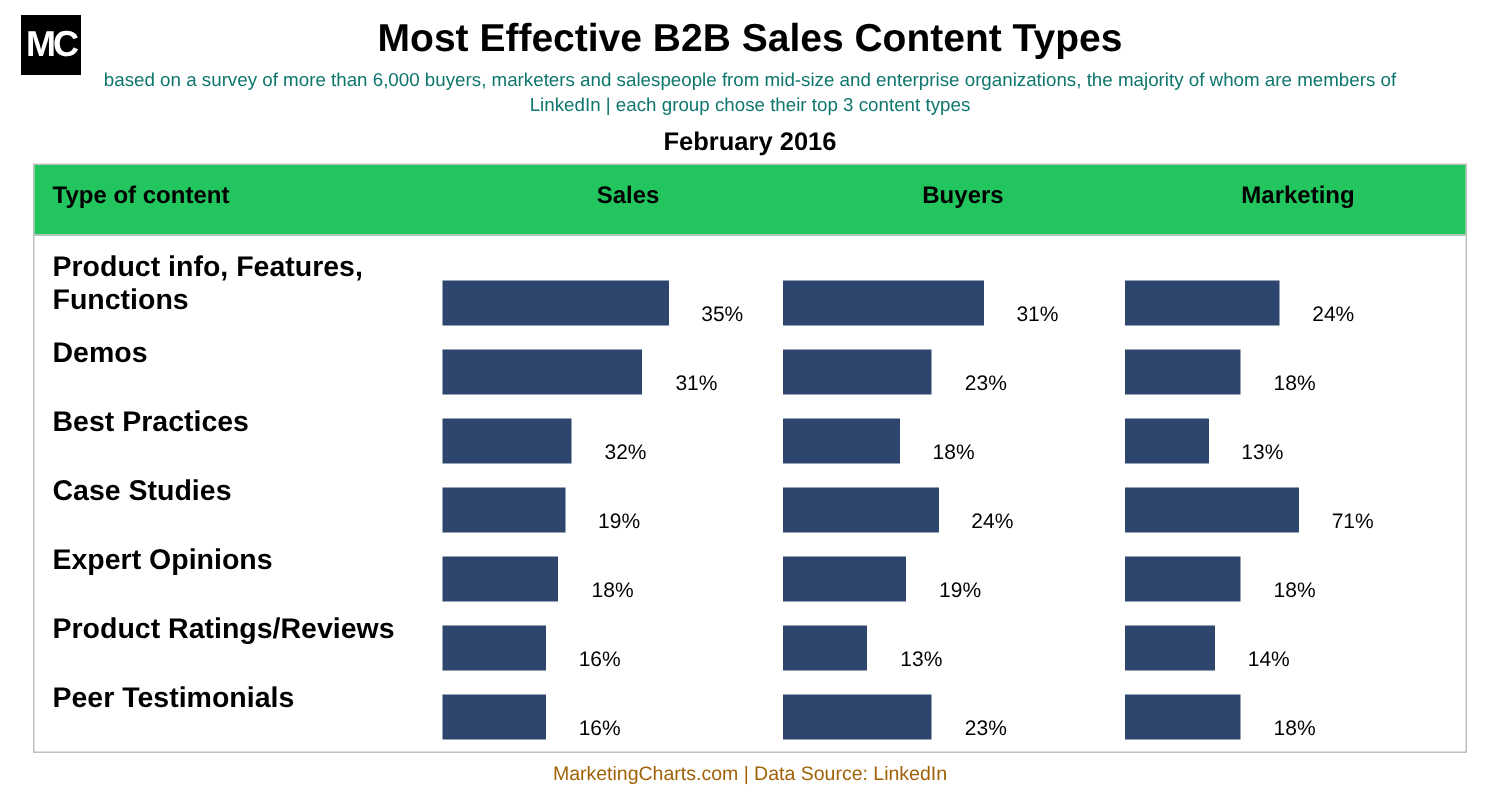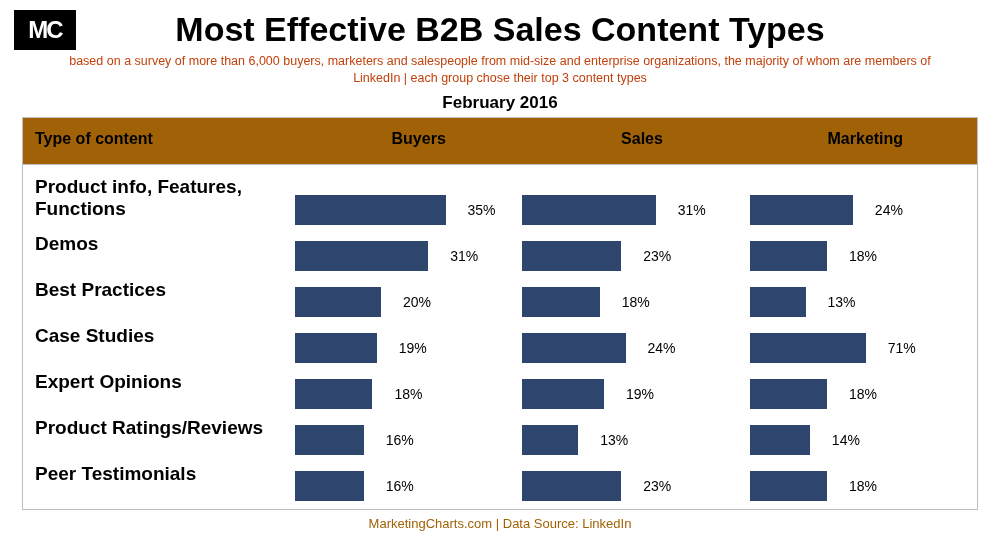--- a/index.html
+++ b/index.html
@@ -9,61 +9,61 @@
     height: 536px;
     background: #ffffff;
     font-family: Arial, Helvetica, sans-serif;
     color: #000;
     overflow: hidden;
   }
   .logo {
     position: absolute;
     top: 10px;
     left: 14px;
-    width: 62px;
+    width: 40px;
     height: 40px;
     background: #000;
     color: #fff;
     font-weight: 900;
     font-size: 24px;
     line-height: 40px;
     text-align: center;
     letter-spacing: -2px;
     font-family: Arial, sans-serif;
   }
   .title-block {
     text-align: center;
     padding-top: 10px;
   }
   .title {
-    font-size: 34px;
+    font-size: 26px;
     font-weight: 700;
     margin: 0;
   }
   .subtitle {
     font-size: 12.5px;
-    color: #c2410c;
+    color: #0f766e;
     margin: 4px auto 0;
     max-width: 880px;
     line-height: 1.35;
   }
   .date {
     font-size: 17px;
     font-weight: 700;
     margin: 6px 0 4px;
     text-align: center;
   }
   .chart-wrap {
     margin: 0 22px 0 22px;
     border: 1px solid #bfbfbf;
   }
   .header-row {
     display: flex;
     align-items: stretch;
-    background: #a16207;
+    background: #22c55e;
     border-bottom: 1px solid #bfbfbf;
     height: 46px;
   }
   .col-label {
     flex: 0 0 260px;
     padding: 12px 12px;
     font-weight: 700;
     font-size: 16px;
   }
   .col-series {
@@ -83,21 +83,21 @@
   }
   .row-label {
     flex: 0 0 260px;
     padding-left: 12px;
     font-weight: 700;
     font-size: 19px;
   }
   .cell {
     flex: 1 1 0;
     display: flex;
-    align-items: center;
+    align-items: flex-end;
     padding-right: 10px;
     margin-top: 24px;
   }
   .bar {
     height: 30px;
     background: #2e466e;
   }
   .pct {
     margin-left: 22px;
     font-size: 14px;
@@ -116,22 +116,22 @@
 
 <div class="title-block">
   <h1 class="title">Most Effective B2B Sales Content Types</h1>
   <div class="subtitle">based on a survey of more than 6,000 buyers, marketers and salespeople from mid-size and enterprise organizations, the majority of whom are members of LinkedIn | each group chose their top 3 content types</div>
   <div class="date">February 2016</div>
 </div>
 
 <div class="chart-wrap">
   <div class="header-row">
     <div class="col-label">Type of content</div>
+    <div class="col-series">Sales</div>
     <div class="col-series">Buyers</div>
-    <div class="col-series">Sales</div>
     <div class="col-series">Marketing</div>
   </div>
   <div class="body-rows" id="body-rows">
       <div class="row">
         <div class="row-label">Product info, Features, Functions</div>
         <div class="cell">
           <div class="bar" style="width: 150.5px; background: rgb(46, 70, 110);"></div>
           <span class="pct">35%</span>
         </div>
         <div class="cell">
@@ -155,21 +155,21 @@
         </div>
         <div class="cell">
           <div class="bar" style="width: 77.4px; background: rgb(46, 70, 110);"></div>
           <span class="pct">18%</span>
         </div>
       </div>
       <div class="row">
         <div class="row-label">Best Practices</div>
         <div class="cell">
           <div class="bar" style="width: 86px; background: rgb(46, 70, 110);"></div>
-          <span class="pct">20%</span>
+          <span class="pct">32%</span>
         </div>
         <div class="cell">
           <div class="bar" style="width: 77.4px; background: rgb(46, 70, 110);"></div>
           <span class="pct">18%</span>
         </div>
         <div class="cell">
           <div class="bar" style="width: 55.9px; background: rgb(46, 70, 110);"></div>
           <span class="pct">13%</span>
         </div>
       </div>

